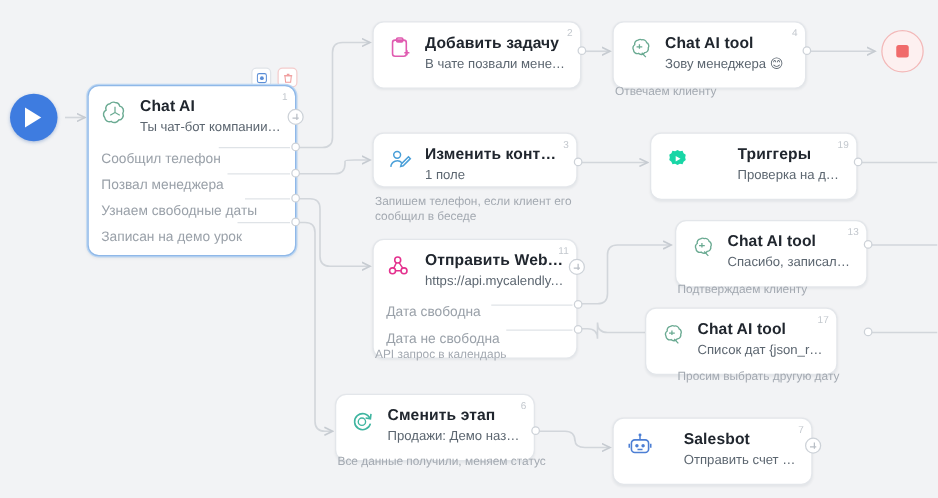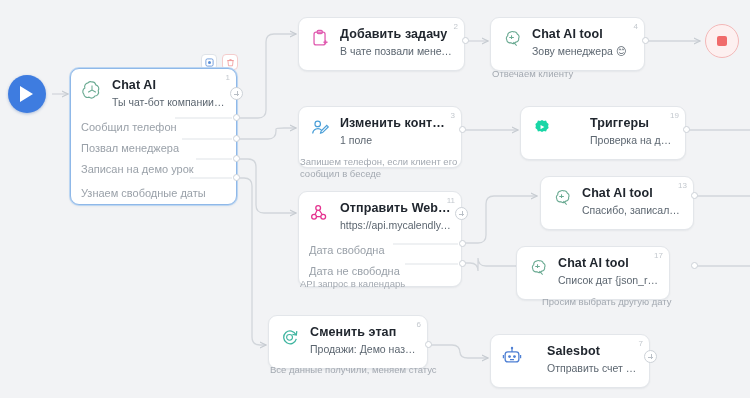--- a/index.html
+++ b/index.html
@@ -170,22 +170,22 @@
         <path d="M12,3.2 a4.2,4.2 0 0 1 4.1,3.2 a4.2,4.2 0 0 1 2.7,6.3 a4.2,4.2 0 0 1 -3.6,5.9 a4.2,4.2 0 0 1 -6.4,1.2 a4.2,4.2 0 0 1 -5.8,-3.4 a4.2,4.2 0 0 1 1.2,-6.5 a4.2,4.2 0 0 1 3.4,-5.6 a4.2,4.2 0 0 1 4.4,-1.1 Z" fill="none" stroke="#6aaa92" stroke-width="1.25"></path>
         <path d="M12,7 v5 l4.2,2.4 M12,12 l-4.2,2.4 M12,12 V7" fill="none" stroke="#6aaa92" stroke-width="1.1"></path>
       </svg>
       <div class="txt">
         <div class="title">Chat AI</div>
         <div class="sub">Ты чат-бот компании SkillM...</div>
       </div>
     </div>
     <div class="branch">Сообщил телефон</div>
     <div class="branch">Позвал менеджера</div>
+    <div class="branch">Узнаем свободные даты</div>
     <div class="branch" style="padding-bottom:7px;">Записан на демо урок</div>
-    <div class="branch">Узнаем свободные даты</div>
   </div>
 
   <svg class="wires" viewBox="0 0 750 398">
     <g stroke="#dfe3e7" stroke-width="1" fill="none">
       <path d="M175,118 H232"></path>
       <path d="M182,139 H232"></path>
       <path d="M196,159 H232"></path>
       <path d="M190,178 H232"></path>
     </g>
   </svg>
@@ -222,21 +222,21 @@
         <div class="title">Chat AI tool</div>
         <div class="sub">Зову менеджера 😊</div>
       </div>
     </div>
   </div>
   <div class="port" style="left:642px;top:37px;"></div>
   <div class="caption" style="left:492px;top:68px;width:190px;">Отвечаем клиенту</div>
 
   <div class="card" style="left:298px;top:106px;width:164px;">
     <div class="num">3</div>
-    <div class="card-head" style="padding-bottom:20px;justify-content:flex-end;">
+    <div class="card-head" style="padding-bottom:2px;justify-content:flex-end;">
       <svg class="ic" viewBox="0 0 24 24">
         <circle cx="9.5" cy="7.5" r="3" fill="none" stroke="#4a9fd8" stroke-width="1.3"></circle>
         <path d="M4,18 a5.6,5.6 0 0 1 9.6,-3.6" fill="none" stroke="#4a9fd8" stroke-width="1.3"></path>
         <path d="M19.4,9.2 l1.6,1.6 l-6.2,6.2 l-2.2,0.6 l0.6,-2.2 Z" fill="none" stroke="#4a9fd8" stroke-width="1.3"></path>
       </svg>
       <div class="txt">
         <div class="title">Изменить контакт</div>
         <div class="sub">1 поле</div>
       </div>
     </div>
@@ -294,20 +294,21 @@
         <path d="M13.6,4.2 a3.4,3.4 0 0 1 4.2,2.5 a3.2,3.2 0 0 1 1.4,4.6 a3.3,3.3 0 0 1 -3.1,4.1 a3.4,3.4 0 0 1 -5.4,0.6 a3.3,3.3 0 0 1 -4.4,-3.1 a3.2,3.2 0 0 1 1.1,-4.4 a3.3,3.3 0 0 1 2.9,-4 a3.3,3.3 0 0 1 3.3,-0.3 Z" fill="none" stroke="#6aaa92" stroke-width="1.2"></path>
         <path d="M11.5,8 v4 M9,10.4 h5 M13.5,15.5 l3.6,3.8" fill="none" stroke="#6aaa92" stroke-width="1.1"></path>
       </svg>
       <div class="txt">
         <div class="title">Chat AI tool</div>
         <div class="sub">Спасибо, записали вас</div>
       </div>
     </div>
   </div>
   <div class="port" style="left:691px;top:192px;"></div>
+  <div class="caption" style="left:542px;top:226px;width:180px;">Подтверждаем клиенту</div>
 
   <div class="card" style="left:516px;top:246px;width:154px;">
     <div class="num">17</div>
     <div class="card-head" style="padding-bottom:12px;">
       <svg class="ic" viewBox="0 0 24 24">
         <path d="M13.6,4.2 a3.4,3.4 0 0 1 4.2,2.5 a3.2,3.2 0 0 1 1.4,4.6 a3.3,3.3 0 0 1 -3.1,4.1 a3.4,3.4 0 0 1 -5.4,0.6 a3.3,3.3 0 0 1 -4.4,-3.1 a3.2,3.2 0 0 1 1.1,-4.4 a3.3,3.3 0 0 1 2.9,-4 a3.3,3.3 0 0 1 3.3,-0.3 Z" fill="none" stroke="#6aaa92" stroke-width="1.2"></path>
         <path d="M11.5,8 v4 M9,10.4 h5 M13.5,15.5 l3.6,3.8" fill="none" stroke="#6aaa92" stroke-width="1.1"></path>
       </svg>
       <div class="txt">
         <div class="title">Chat AI tool</div>

